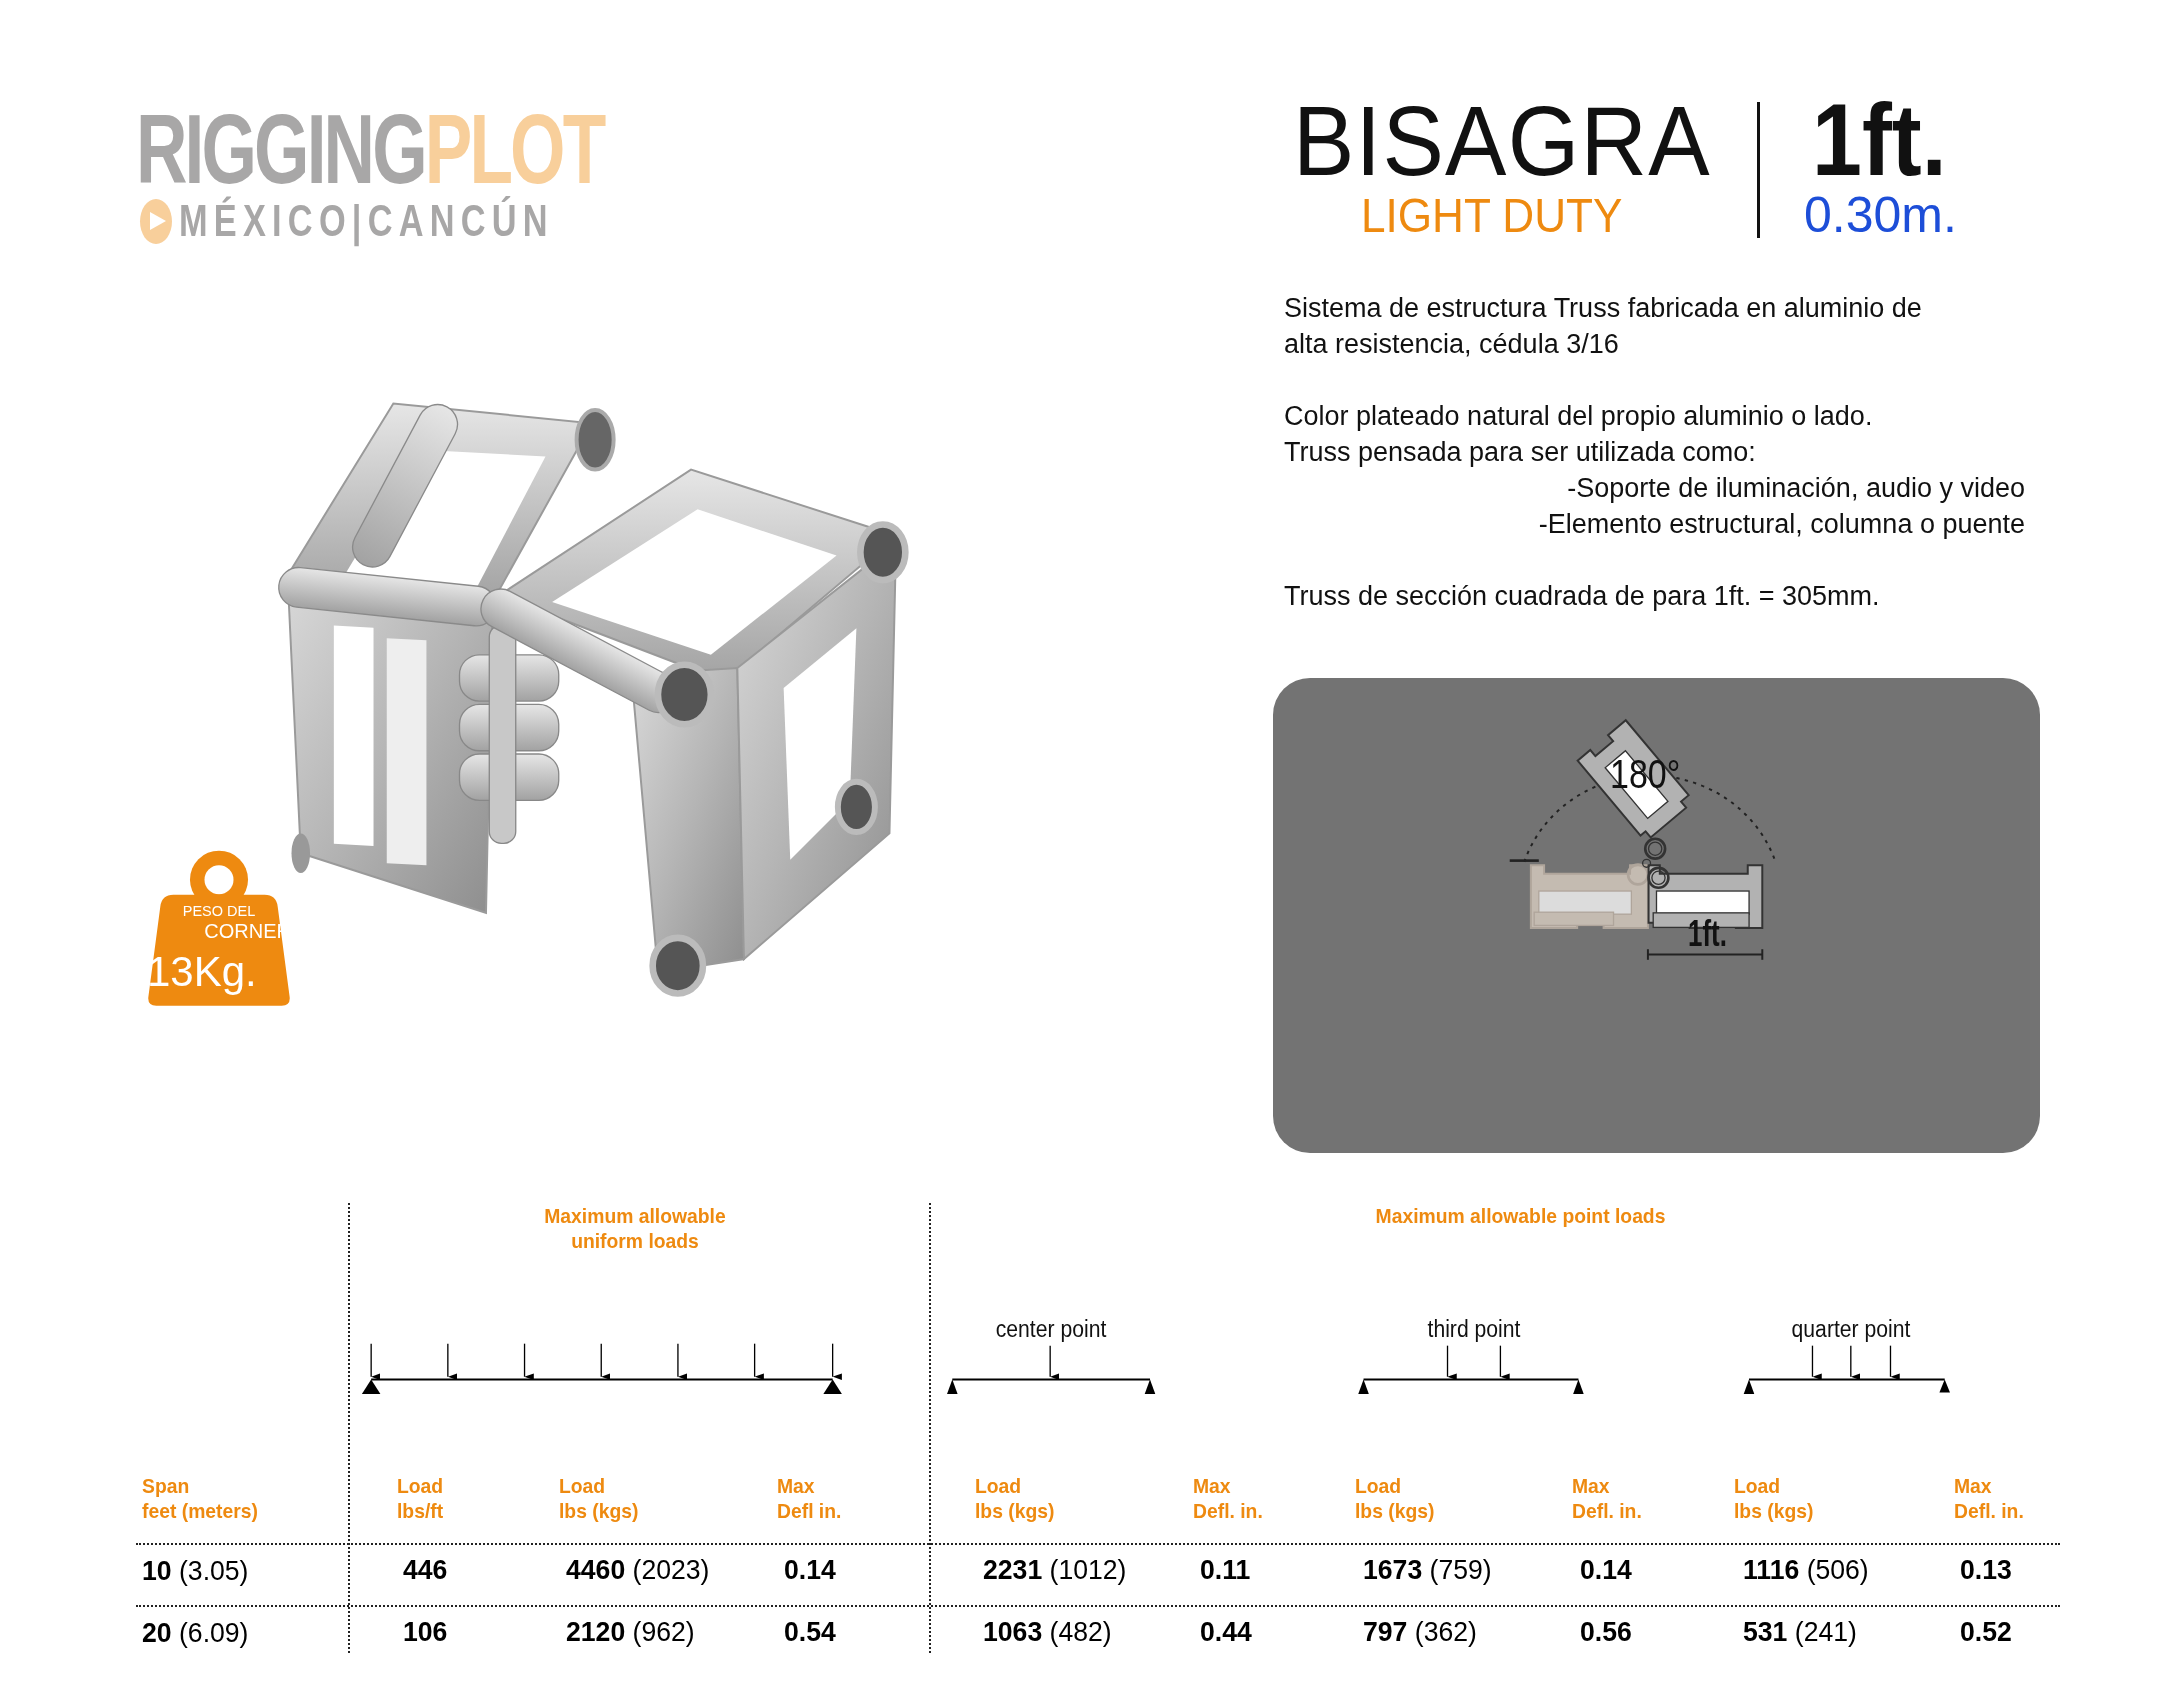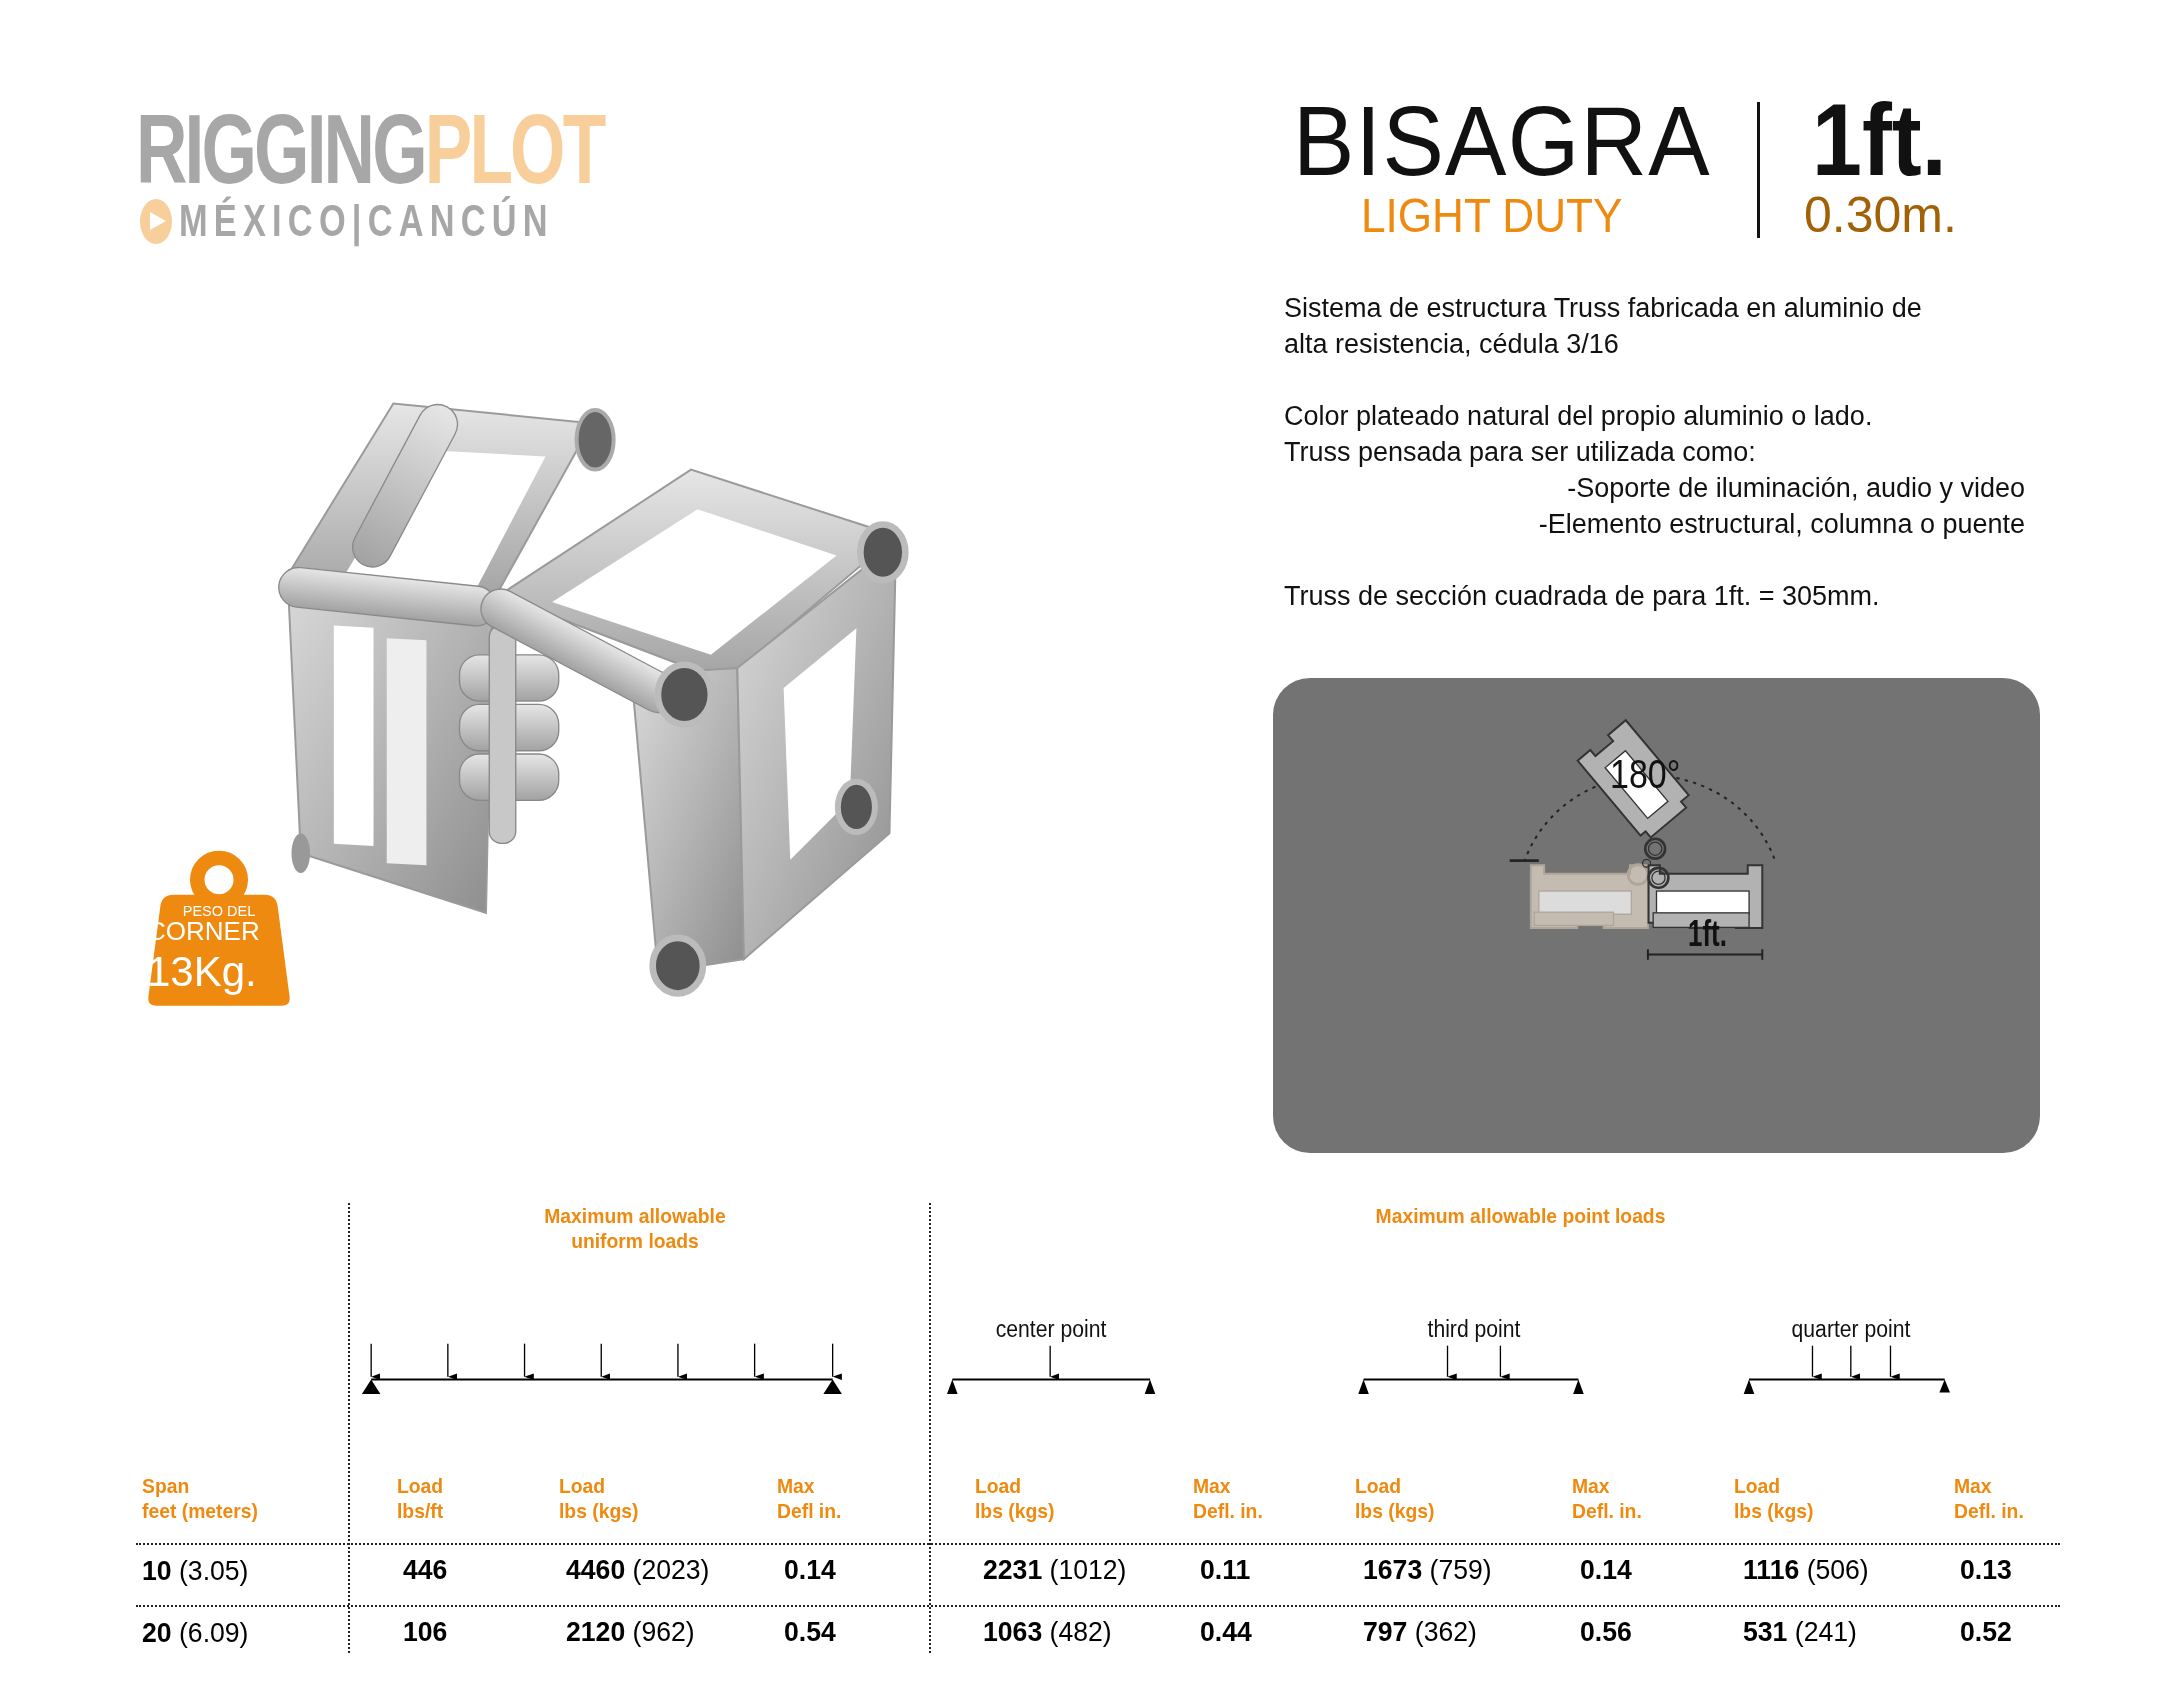--- a/index.html
+++ b/index.html
@@ -11,34 +11,34 @@
   .logo-peach{color:#f8cf9b;}
   .logo-bottom{left:140px;top:197px;height:48px;display:flex;align-items:center;}
   .play-dot{width:32px;height:45px;border-radius:50%;background:#f8cf9b;position:relative;margin-right:6.6px;}
   .play-dot:after{content:"";position:absolute;left:10px;top:13.2px;border-left:16px solid #fff;border-top:9.3px solid transparent;border-bottom:9.3px solid transparent;}
   .logo-sub{font-family:"Liberation Sans",sans-serif;font-weight:700;font-size:44px;letter-spacing:8px;color:#a8a7a7;line-height:48px;transform:scaleX(0.78);transform-origin:left center;white-space:nowrap;}
   
   .title-main{left:1293px;top:91px;font-size:99px;line-height:99px;font-weight:400;letter-spacing:1.3px;color:#111;transform:scaleX(0.93);transform-origin:left top;}
   .title-sub{left:1361px;top:189px;font-size:49px;line-height:53px;color:#ee8a10;transform:scaleX(0.90);transform-origin:left top;}
   .title-div{left:1757px;top:102px;width:2.6px;height:136px;background:#111;}
   .title-size{left:1812px;top:89px;font-size:102px;line-height:102px;font-weight:700;color:#111;transform:scaleX(0.88);transform-origin:left top;}
-  .title-metric{left:1804px;top:189px;font-size:50px;line-height:53px;color:#a16207;}
+  .title-metric{left:1804px;top:189px;font-size:50px;line-height:53px;color:#1d4ed8;}
   
   .desc{left:1284px;top:290px;width:741px;font-size:27px;line-height:36px;color:#111;}
   .desc p{margin:0;}
   .desc .gap{height:36px;}
   .desc .indent{padding-left:101px;text-align:right;}
   
   .hinge-box{left:1273px;top:678px;width:767px;height:475px;background:#737373;border-radius:37px;}
   .hinge-box svg{position:absolute;left:0;top:0;}
   
   .truss{left:261px;top:377px;}
   .badge{left:147px;top:850px;width:144px;height:157px;}
   .badge-text1{position:absolute;left:0;width:144px;top:53px;text-align:center;color:#fff;font-size:14.5px;line-height:16px;}
-  .badge-text2{position:absolute;left:0;width:144px;top:67px;text-align:left;color:#fff;font-size:26px;line-height:29px;}
+  .badge-text2{position:absolute;left:0;width:144px;top:67px;text-align:right;color:#fff;font-size:20px;line-height:29px;}
   .badge-text3{position:absolute;left:0;width:144px;top:99px;text-align:left;color:#fff;font-size:42px;line-height:45px;}
   
   .vdot{position:absolute;width:0;border-left:2.6px dotted #222;}
   .hdot{position:absolute;height:0;border-top:2.6px dotted #222;}
   .sect-title{position:absolute;color:#ee8a10;font-weight:700;font-size:21px;line-height:25px;text-align:center;transform:scaleX(0.92);}
   .case-label{position:absolute;font-size:23px;line-height:26.4px;color:#111;text-align:center;transform:scaleX(0.92);}
   .col-head{position:absolute;color:#ee8a10;font-weight:700;font-size:21px;line-height:25px;white-space:nowrap;transform:scaleX(0.92);transform-origin:left top;}
   .cell{position:absolute;font-size:28px;line-height:32px;white-space:nowrap;transform:scaleX(0.95);transform-origin:left top;}
   .cell b{font-weight:700;}
   .cell span{font-weight:400;}

